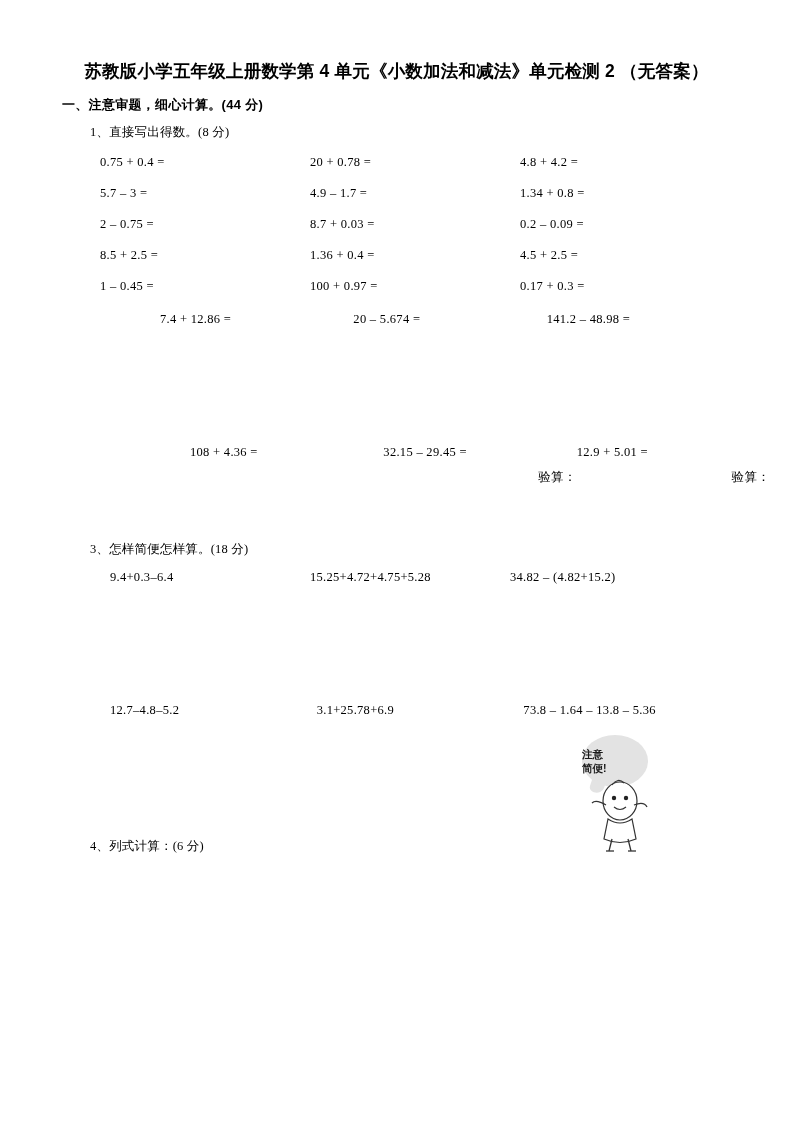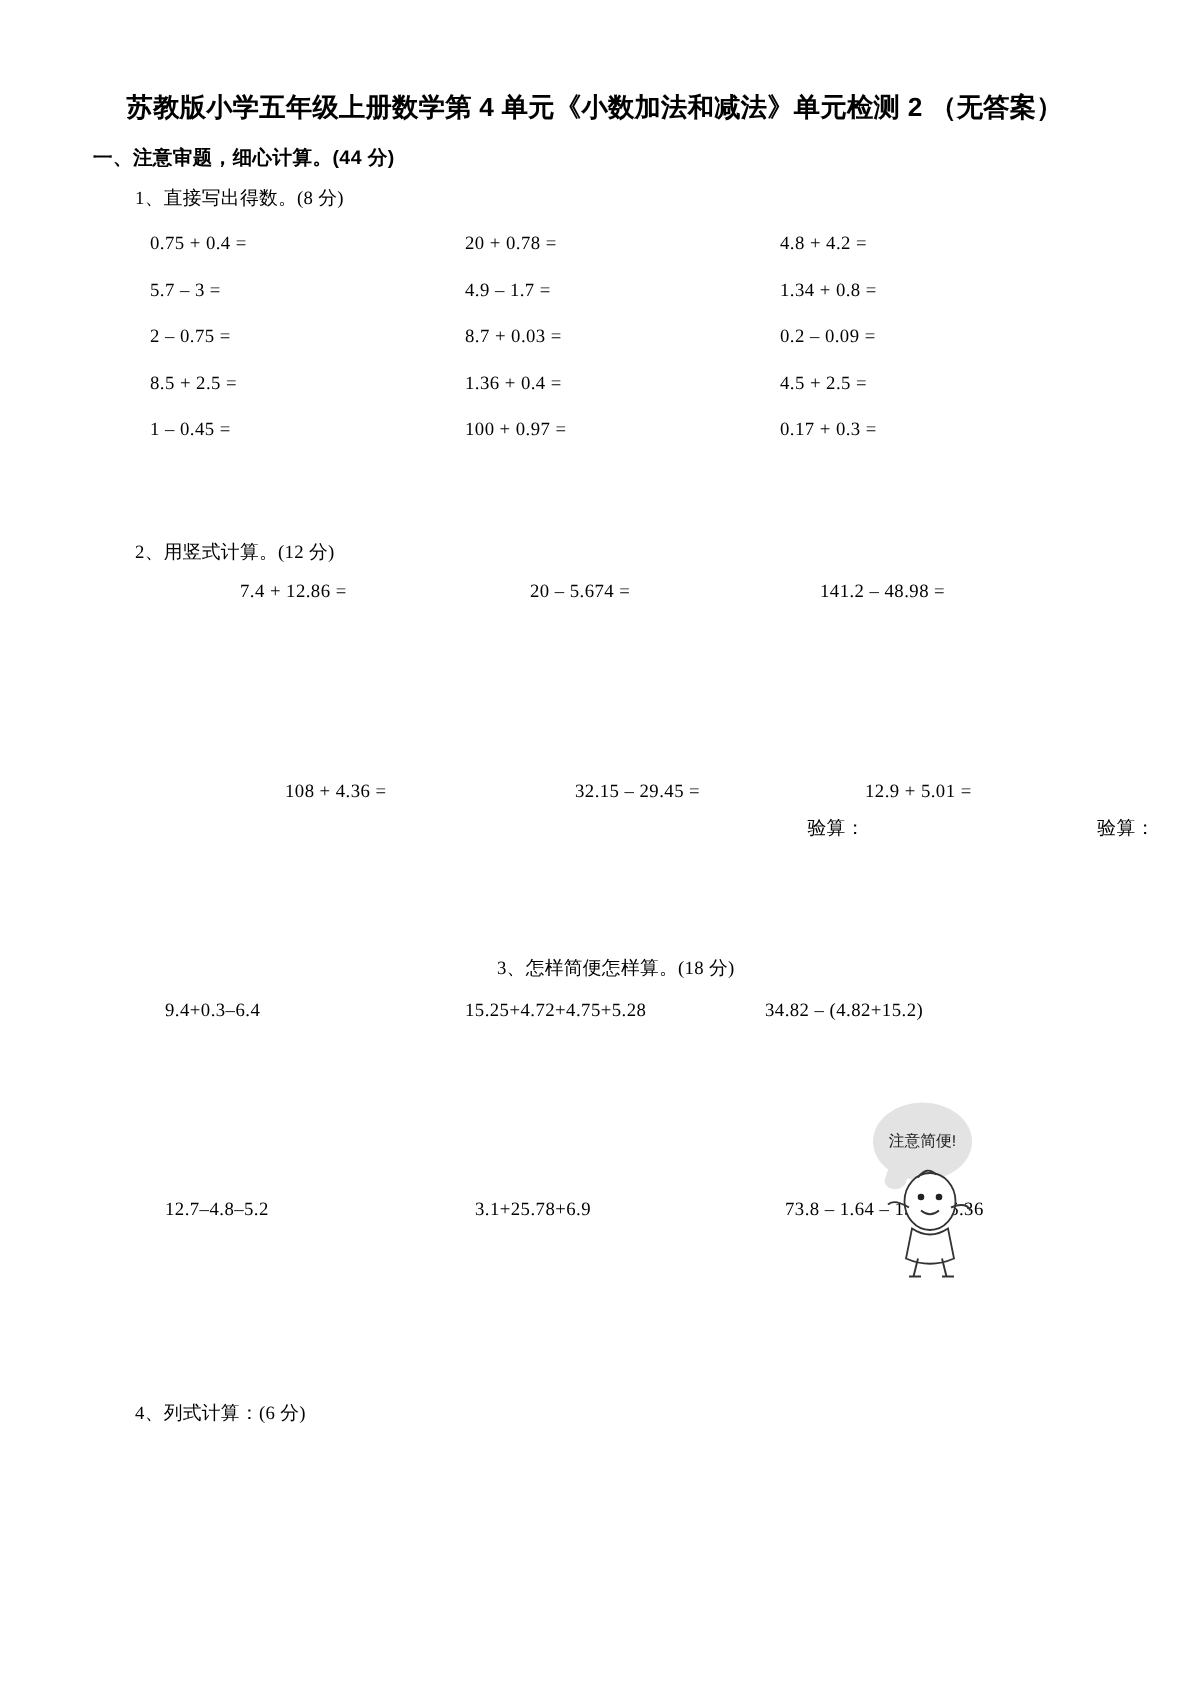--- a/index.html
+++ b/index.html
@@ -83,45 +83,45 @@
     margin-left: 48px;
     margin-top: 12px;
     width: 600px;
   }
   .row-simple2 {
     margin-left: 48px;
     margin-top: 118px;
     width: 620px;
   }
   .head-2 { margin-top: 58px; }
-  .head-3 { margin-top: 76px; text-align: center; }
+  .head-3 { margin-top: 55px; }
   .head-4 { margin-top: 120px; }
 
   .mascot {
     position: absolute;
     left: 568px;
     top: 735px;
     width: 120px;
     height: 120px;
   }
   .bubble {
     position: absolute;
     left: 14px;
     top: 0px;
     width: 66px;
     height: 52px;
     background: #e3e3e3;
     border-radius: 50%;
     display: flex;
-    flex-direction: row;
-    align-items: center;
+    flex-direction: column;
+    align-items: flex-start;
     justify-content: center;
     font-family: "Liberation Sans", "DejaVu Sans", sans-serif;
     font-size: 10.5px;
-    font-weight: normal;
+    font-weight: bold;
     color: #1a1a1a;
     line-height: 14px;
     text-align: center;
   }
   .bubble .tail {
     position: absolute;
     left: 8px;
     bottom: -6px;
     width: 14px;
     height: 12px;
@@ -154,21 +154,20 @@
     <div class="cell">8.7 + 0.03 =</div>
     <div class="cell">0.2 – 0.09 =</div>
     <div class="cell">8.5 + 2.5 =</div>
     <div class="cell">1.36 + 0.4 =</div>
     <div class="cell">4.5 + 2.5 =</div>
     <div class="cell">1 – 0.45 =</div>
     <div class="cell">100 + 0.97 =</div>
     <div class="cell">0.17 + 0.3 =</div>
   </div>
 
-  <div class="sub-head head-2">2、用竖式计算。(12 分)</div>
 
   <div class="grid3 row-vert">
     <div class="cell">7.4 + 12.86 =</div>
     <div class="cell">20 – 5.674 =</div>
     <div class="cell">141.2 – 48.98 =</div>
   </div>
 
   <div class="grid3 row-vert2">
     <div class="cell">108 + 4.36 =</div>
     <div class="cell">32.15 – 29.45 =</div>

